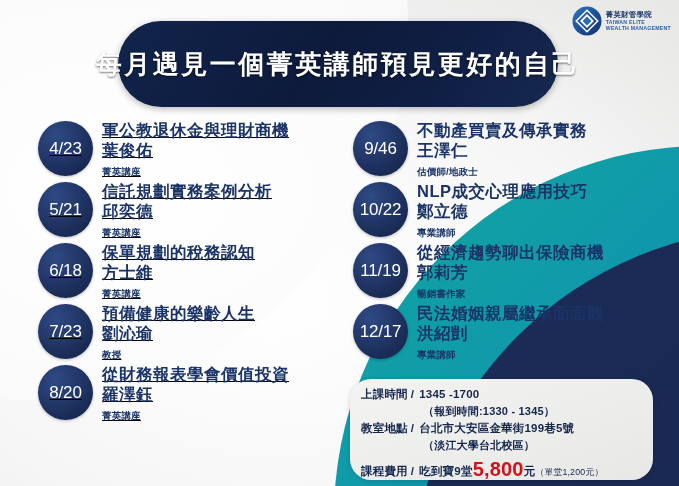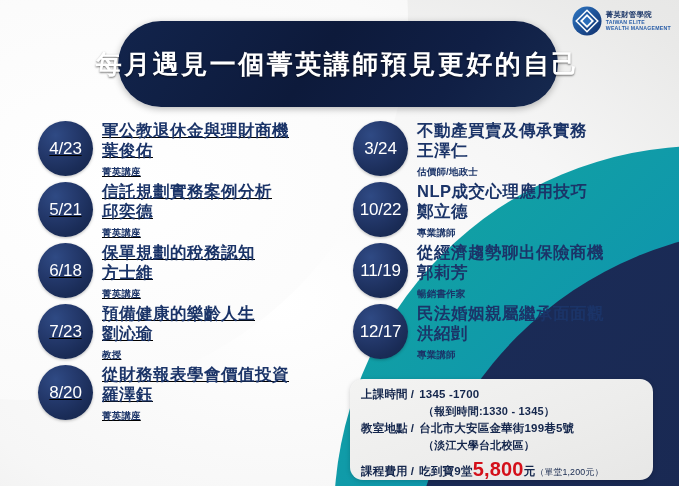--- a/index.html
+++ b/index.html
@@ -140,21 +140,21 @@
   }
   .s-role {
     color:#1b3468; font-weight:bold;
     font-size:9.5px; letter-spacing:.2px; white-space:nowrap;
   }
 
   
   .info-box {
     position:absolute; left:350px; top:379px;
     width:303px; height:101px;
-    border-radius:13px;
+    border-radius:21px;
     background:linear-gradient(160deg,#f3f3f2 0%,#ededec 55%,#e7e7e6 100%);
     box-shadow:0 1px 5px rgba(0,0,0,.18);
     padding:7px 9px 6px 11px;
     z-index:26;
   }
   .info-row {
     display:flex; align-items:baseline;
     color:#14264c; font-weight:bold;
     font-size:11.5px; line-height:1.52;
     letter-spacing:.2px; white-space:nowrap;
@@ -280,21 +280,21 @@
             <span class="s-name">羅澤鈺</span>
             <span class="s-role">菁英講座</span>
           </div>
         </div>
       </div>
     </div>
 
     <div class="col col-right">
       <div class="session">
         <div class="date-circle">
-            <span>3/24</span>
+            <span>9/46</span>
           </div>
         <div class="session-text">
           <div class="s-topic">不動產買賣及傳承實務</div>
           <div class="s-line2">
             <span class="s-name">王澤仁</span>
             <span class="s-role">估價師/地政士</span>
           </div>
         </div>
       </div>
       <div class="session">

